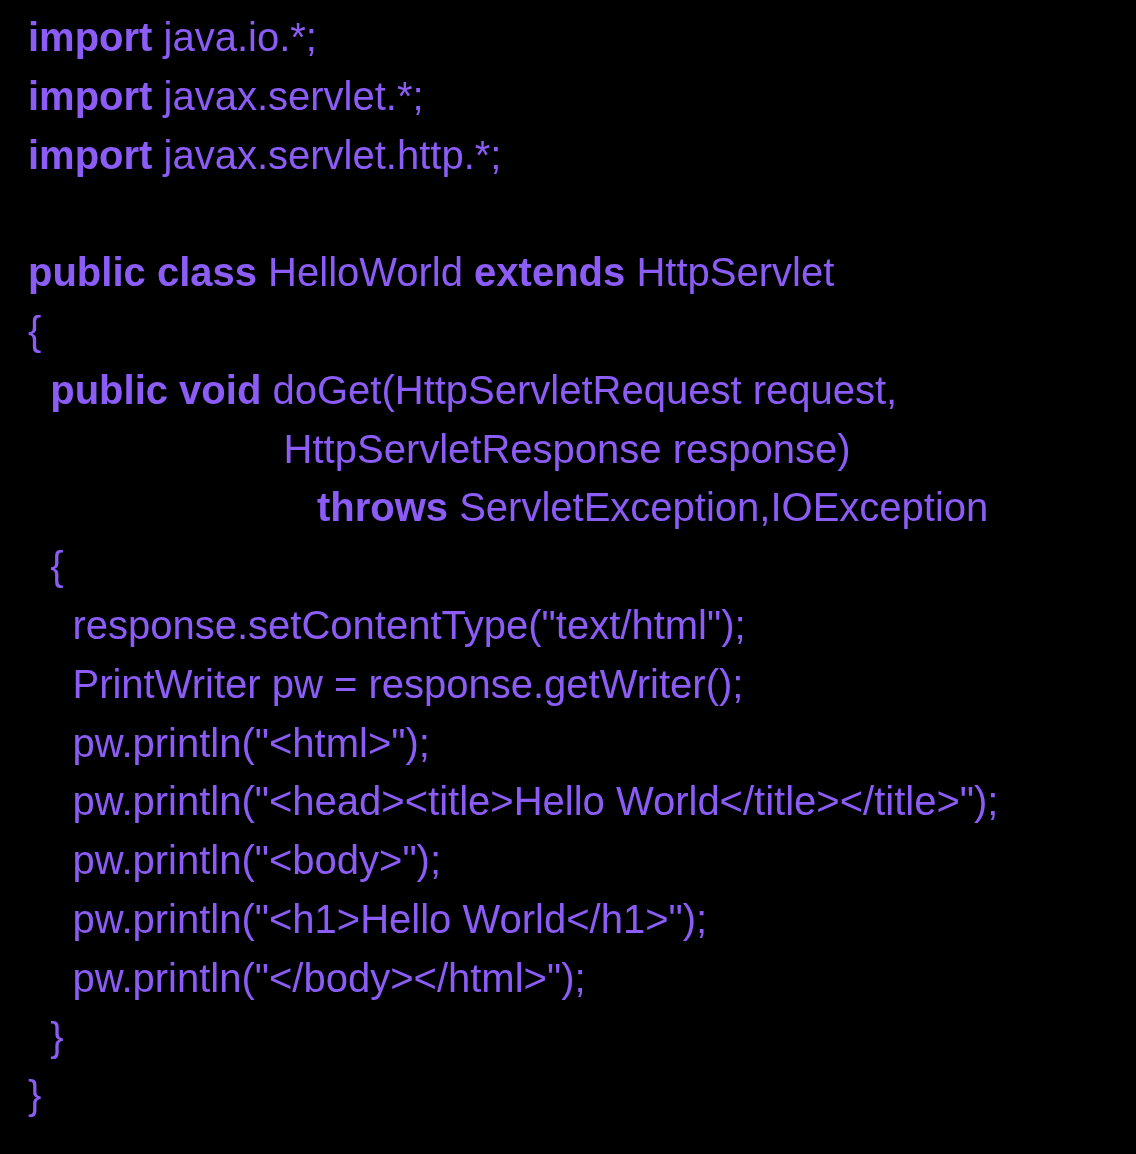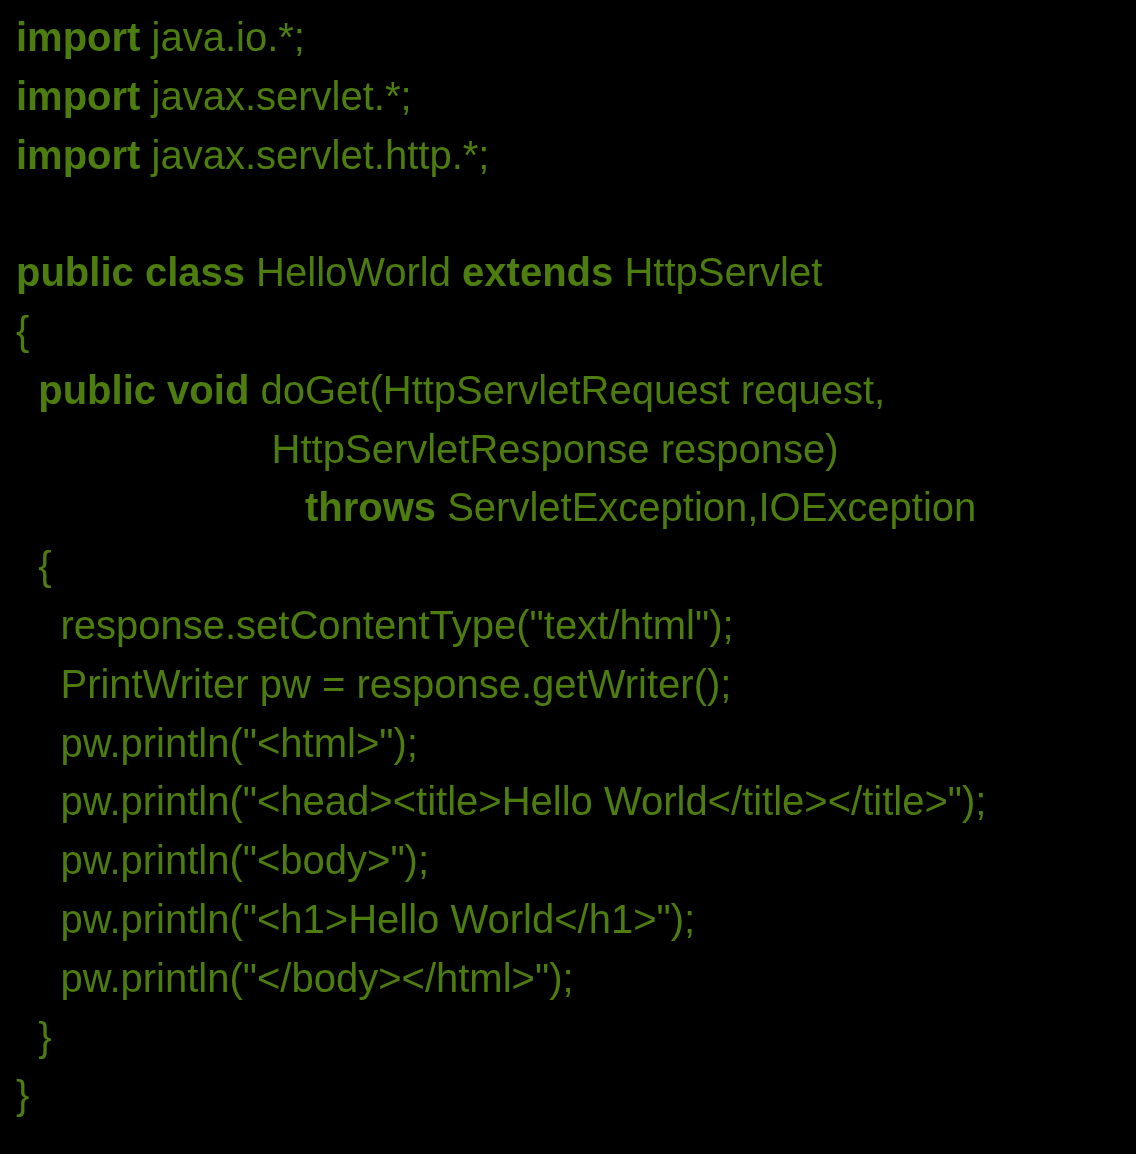--- a/index.html
+++ b/index.html
@@ -7,22 +7,22 @@
     padding: 0;
     background: #000;
     width: 1136px;
     height: 1154px;
     overflow: hidden;
   }
   .code-block {
     font-family: Arial, Helvetica, sans-serif;
     font-size: 40px;
     line-height: 1.47;
-    color: #4d7c0f;
-    padding: 8px 16px;
+    color: #8b5cf6;
+    padding: 8px 28px;
     white-space: pre;
   }
   .kw { font-weight: 700; }
 </style>
 </head>
 <body>
 
 <div class="code-block" id="code-root"><span><span class="kw">import </span><span>java.io.*;</span></span>
 <span><span class="kw">import </span><span>javax.servlet.*;</span></span>
 <span><span class="kw">import </span><span>javax.servlet.http.*;</span></span>

